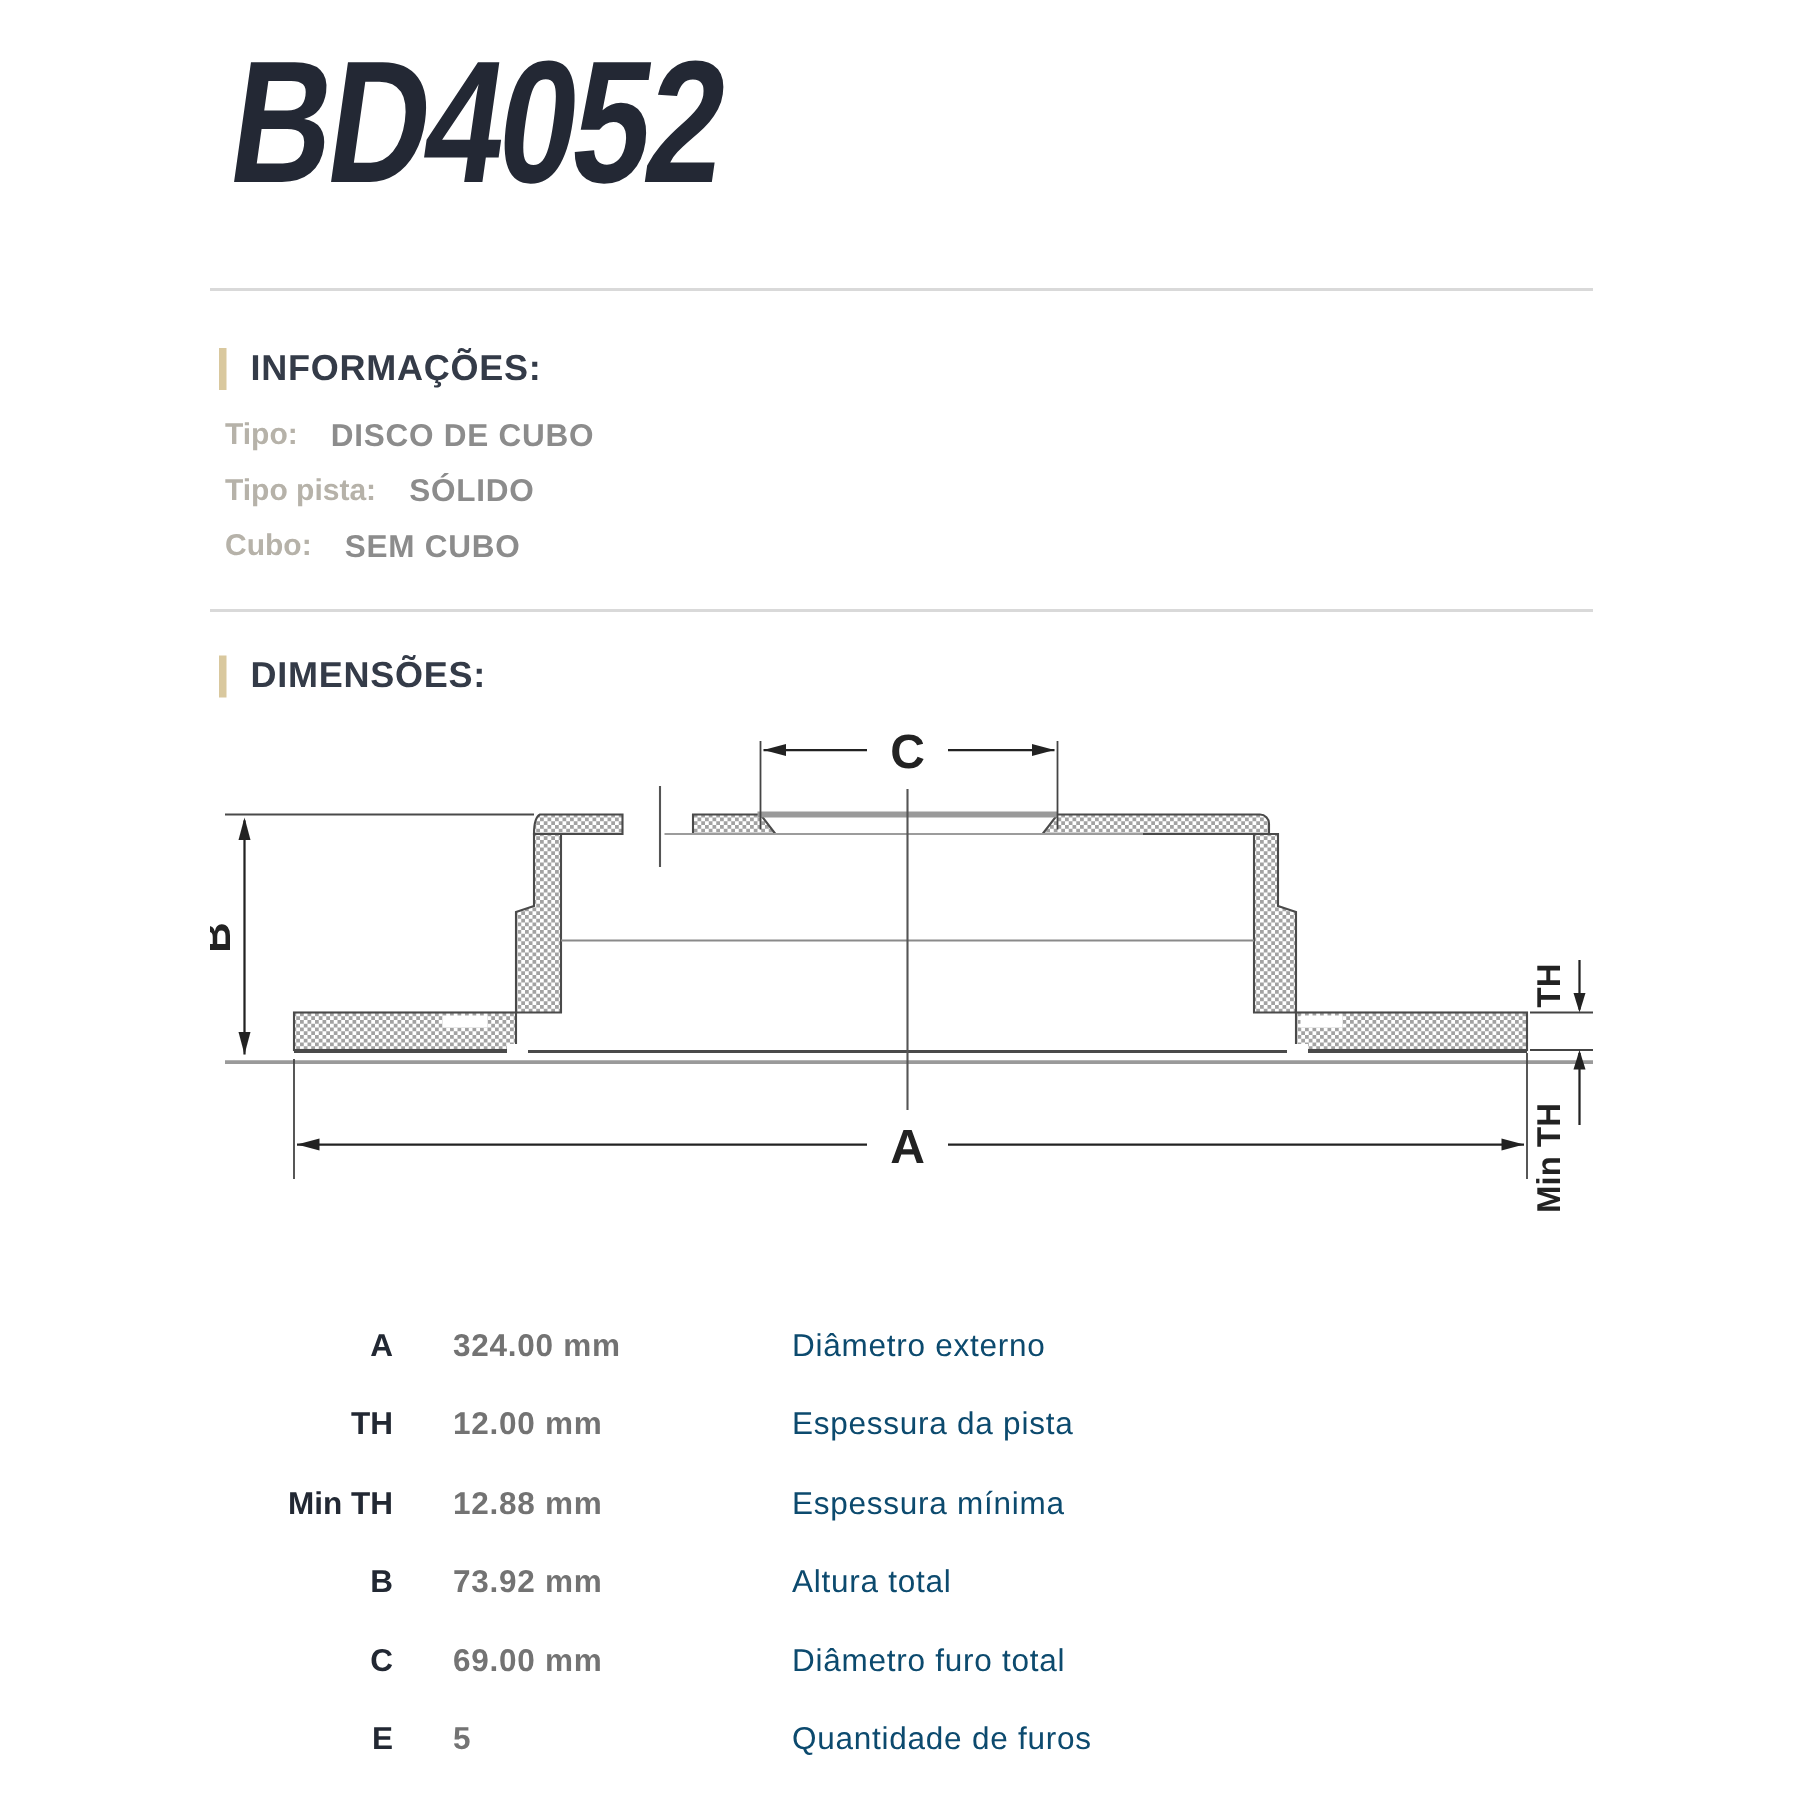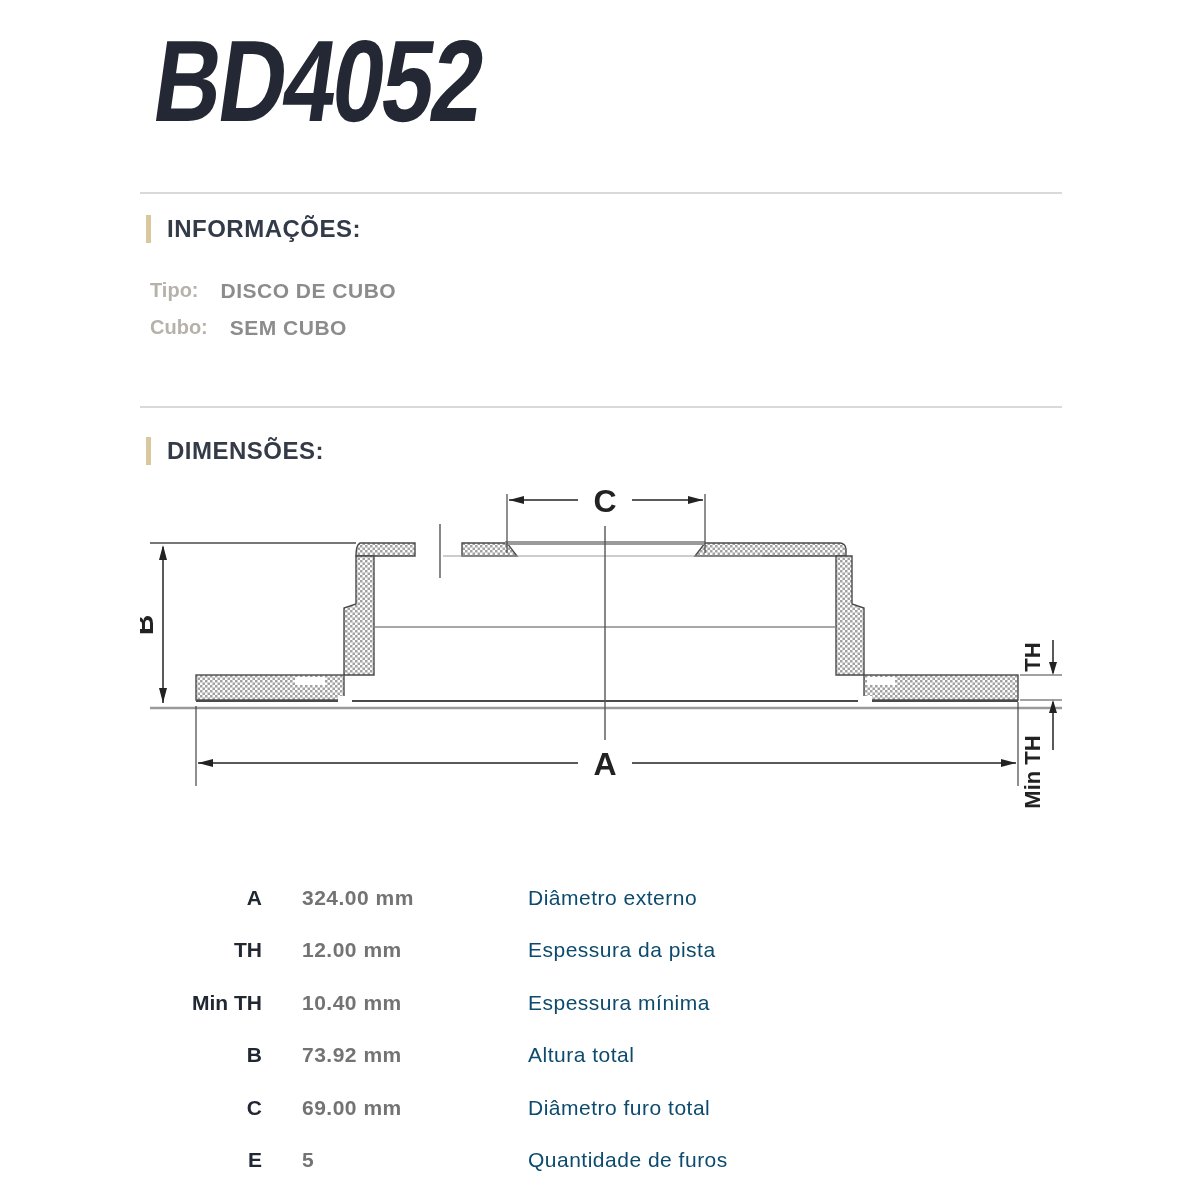--- a/index.html
+++ b/index.html
@@ -18,21 +18,21 @@
   
   .divider{position:absolute;left:140px;width:922px;height:2px;background:#d9d9d9;}
   .divider.one{top:192px;}
   .divider.two{top:406px;}
   
   .section-heading{position:absolute;left:146px;display:flex;align-items:center;height:30px;}
   .section-heading .bar{width:5px;height:28px;background:#d9c89e;margin-right:16px;}
   .section-heading .txt{
     font-size:24px;font-weight:bold;color:#343b48;letter-spacing:0.5px;
   }
-  .heading-info{top:214px;}
+  .heading-info{top:231px;}
   .heading-dims{top:436px;}
   
   .info-rows{position:absolute;left:150px;top:272px;}
   .info-row{height:37px;display:flex;align-items:center;white-space:nowrap;}
   .info-row .lbl{font-size:20px;font-weight:600;color:#b6b2a9;}
   .info-row .val{font-size:21px;font-weight:bold;color:#8c8c8c;margin-left:22px;letter-spacing:0.5px;}
   
   .drawing{position:absolute;left:140px;top:480px;}
   svg text{font-family:"Liberation Sans",sans-serif;font-weight:bold;fill:#222222;}
   
@@ -68,20 +68,24 @@
   <div class="bar"></div>
   <div class="txt">INFORMAÇÕES:</div>
 </div>
 
 <div class="info-rows">
   <div class="info-row">
     <span class="lbl">Tipo:</span>
     <span class="val">DISCO DE CUBO</span>
   </div>
   <div class="info-row">
+    <span class="lbl">Tipo pista:</span>
+    <span class="val">SÓLIDO</span>
+  </div>
+  <div class="info-row">
     <span class="lbl">Cubo:</span>
     <span class="val">SEM CUBO</span>
   </div>
 </div>
 
 <div class="divider two"></div>
 
 <div class="section-heading heading-dims">
   <div class="bar"></div>
   <div class="txt">DIMENSÕES:</div>
@@ -189,21 +193,21 @@
     <span class="value">324.00 mm</span>
     <span class="desc">Diâmetro externo</span>
   </div>
   <div class="dim-row r1">
     <span class="code">TH</span>
     <span class="value">12.00 mm</span>
     <span class="desc">Espessura da pista</span>
   </div>
   <div class="dim-row r2">
     <span class="code">Min TH</span>
-    <span class="value">10.40 mm</span>
+    <span class="value">12.88 mm</span>
     <span class="desc">Espessura mínima</span>
   </div>
   <div class="dim-row r3">
     <span class="code">B</span>
     <span class="value">73.92 mm</span>
     <span class="desc">Altura total</span>
   </div>
   <div class="dim-row r4">
     <span class="code">C</span>
     <span class="value">69.00 mm</span>

